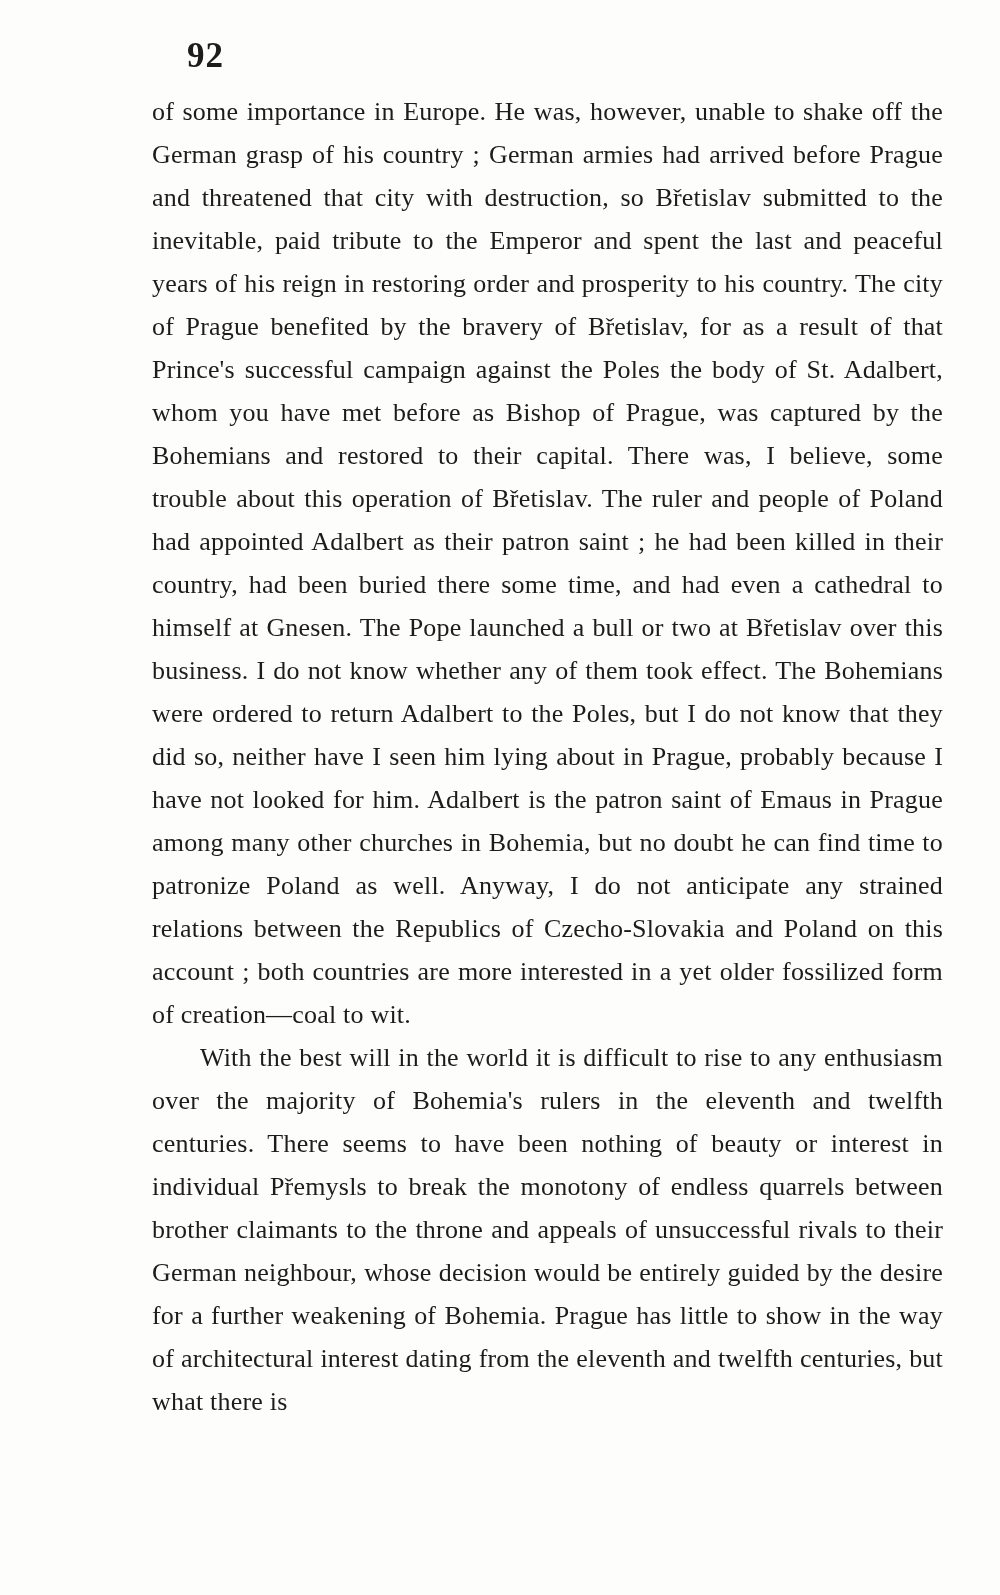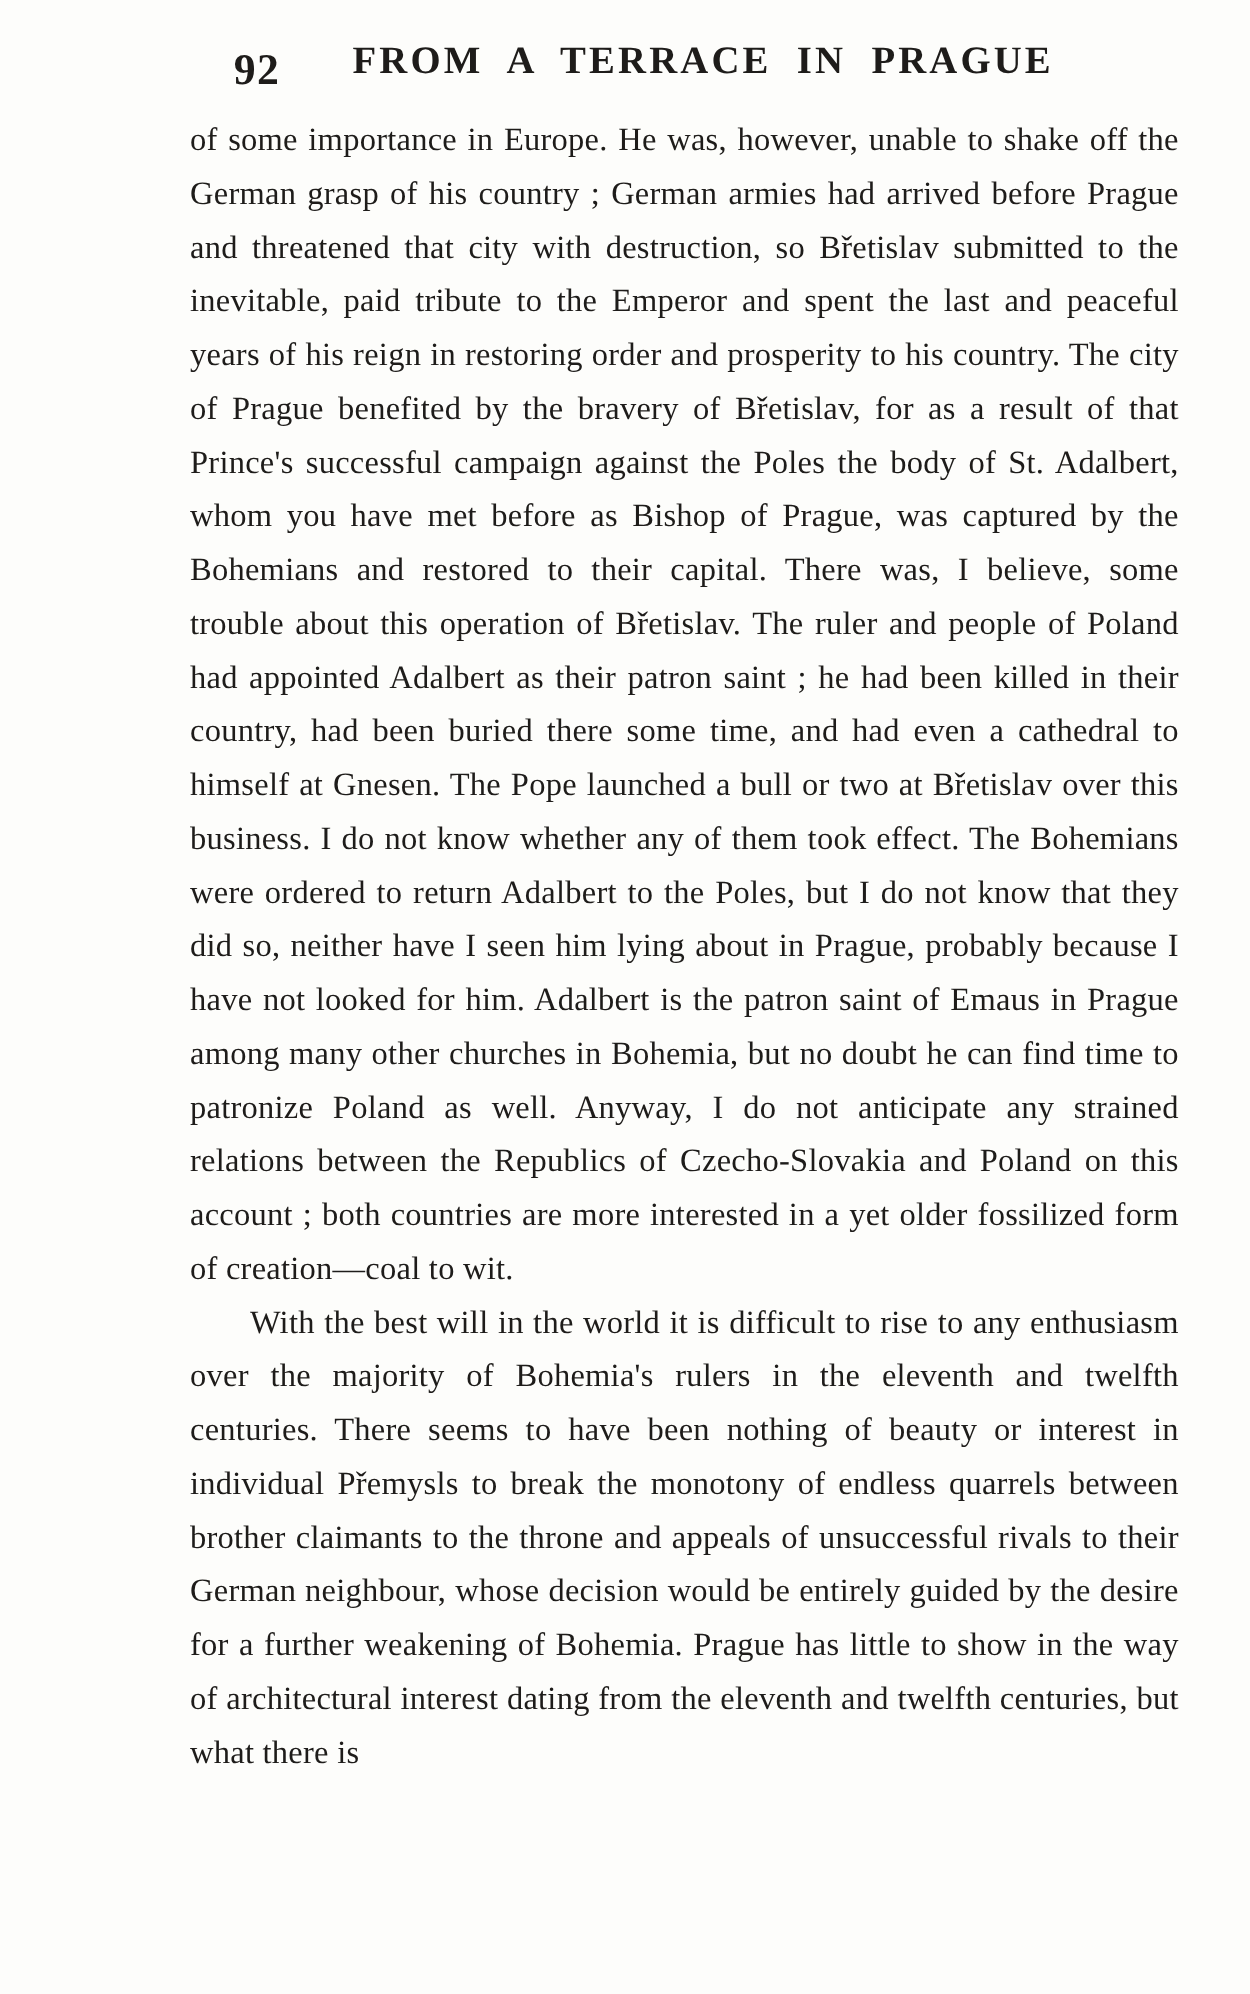--- a/index.html
+++ b/index.html
@@ -54,19 +54,18 @@
   .body-text p.indented {
     text-indent: 48px;
   }
 </style>
 </head>
 <body>
 
 <div class="page">
   <div class="header">
     <span class="page-number">92</span>
-    <span class="title">FROM A TERRACE IN PRAGUE</span>
   </div>
   <div class="body-text">
     <p>of some importance in Europe. He was, however, unable to shake off the German grasp of his country ; German armies had arrived before Prague and threatened that city with destruction, so Břetislav submitted to the inevitable, paid tribute to the Emperor and spent the last and peaceful years of his reign in restoring order and prosperity to his country. The city of Prague benefited by the bravery of Břetislav, for as a result of that Prince's successful campaign against the Poles the body of St. Adalbert, whom you have met before as Bishop of Prague, was captured by the Bohemians and restored to their capital. There was, I believe, some trouble about this operation of Břetislav. The ruler and people of Poland had appointed Adalbert as their patron saint ; he had been killed in their country, had been buried there some time, and had even a cathedral to himself at Gnesen. The Pope launched a bull or two at Břetislav over this business. I do not know whether any of them took effect. The Bohemians were ordered to return Adalbert to the Poles, but I do not know that they did so, neither have I seen him lying about in Prague, probably because I have not looked for him. Adalbert is the patron saint of Emaus in Prague among many other churches in Bohemia, but no doubt he can find time to patronize Poland as well. Anyway, I do not anticipate any strained relations between the Republics of Czecho-Slovakia and Poland on this account ; both countries are more interested in a yet older fossilized form of creation—coal to wit.</p>
     <p class="indented">With the best will in the world it is difficult to rise to any enthusiasm over the majority of Bohemia's rulers in the eleventh and twelfth centuries. There seems to have been nothing of beauty or interest in individual Přemysls to break the monotony of endless quarrels between brother claimants to the throne and appeals of unsuccessful rivals to their German neighbour, whose decision would be entirely guided by the desire for a further weakening of Bohemia. Prague has little to show in the way of architectural interest dating from the eleventh and twelfth centuries, but what there is</p>
   </div>
 </div>
 
 </body></html>

